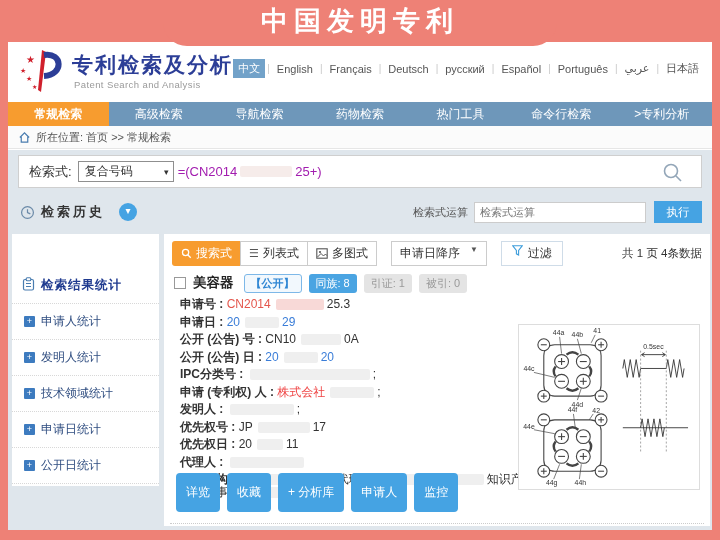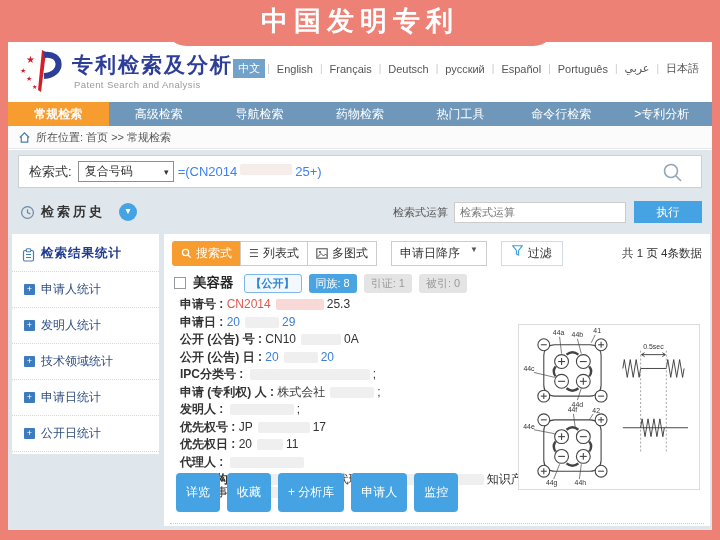--- a/index.html
+++ b/index.html
@@ -37,34 +37,34 @@
   
   .breadcrumb{ position:absolute; top:84px; left:0; right:0; height:23px; background:#fbfbfb;
     border-bottom:1px solid #e6e6e6; font-size:11px; color:#555; line-height:23px; padding-left:10px; display:flex; align-items:center; gap:5px; }
   
   .body-bg{ position:absolute; top:108px; left:0; right:0; bottom:0; background:#dfe6ec; }
   .search-box{ position:absolute; top:5px; left:10px; right:10px; height:33px; background:#fff; border:1px solid #cfcfcf; display:flex; align-items:center; }
   .search-label{ font-size:13px; color:#333; margin:0 6px 0 10px; }
   .type-select{ width:96px; height:21px; border:1px solid #8f8f8f; background:#fff; font-size:12px; color:#333;
     display:flex; align-items:center; justify-content:space-between; padding:0 4px 0 6px; cursor:pointer; }
   .type-caret{ font-size:9px; color:#333; }
-  .search-expr{ font-size:13px; color:#3b82f6; margin-left:4px; display:flex; align-items:flex-start; }
+  .search-expr{ font-size:13px; color:#a21caf; margin-left:4px; display:flex; align-items:center; }
   .search-icon{ position:absolute; right:18px; top:6px; cursor:pointer; }
   
   .history-row{ position:absolute; top:48px; left:12px; right:10px; height:28px; display:flex; align-items:center; }
   .history-title{ font-size:13px; font-weight:bold; color:#333; letter-spacing:3px; margin:0 14px 0 6px; }
   .circle-btn{ width:18px; height:18px; border-radius:50%; background:#45a3e3; color:#fff; font-size:10px;
     text-align:center; line-height:16px; cursor:pointer; }
   .op-label{ margin-left:auto; font-size:11px; color:#555; margin-right:6px; }
   .op-input{ width:172px; height:21px; border:1px solid #ccc; font-size:11px; padding:0 5px; color:#333; font-family:inherit; }
-  .exec-btn{ width:68px; height:22px; background:#45a3e3; border:none; color:#fff; font-size:11.5px; margin-left:8px; cursor:pointer; font-family:inherit; }
+  .exec-btn{ width:48px; height:22px; background:#45a3e3; border:none; color:#fff; font-size:11.5px; margin-left:8px; cursor:pointer; font-family:inherit; }
   
   .sidebar{ position:absolute; top:84px; left:4px; width:147px; background:#fff; padding-bottom:2px; }
   .sidebar-header{ padding:11px 8px 9px 10px; color:#1f3a8f; font-weight:bold; font-size:12.5px;
-    border-bottom:1px dotted #d8d8d8; display:flex; align-items:flex-end; gap:6px; letter-spacing:1px; }
+    border-bottom:1px dotted #d8d8d8; display:flex; align-items:flex-start; gap:6px; letter-spacing:1px;margin-top:32px; }
   .side-item{ padding:9px 6px 9px 12px; font-size:12px; color:#2f4d80; border-bottom:1px dotted #d8d8d8;
     display:flex; align-items:center; gap:6px; cursor:pointer; }
   .plus-ico{ width:11px; height:11px; background:#3d7bbf; color:#fff; font-size:9px; line-height:11px; text-align:center; border-radius:1px; flex:none; }
   
   .main-card{ position:absolute; top:84px; left:156px; right:2px; bottom:4px; background:#fff; }
   .toolbar{ position:absolute; top:6px; left:8px; right:8px; height:26px; display:flex; align-items:center; }
   .btn-searchmode{ background:#f79c2f; color:#fff; font-size:12px; padding:4px 9px; border-radius:3px 0 0 3px;
     display:inline-flex; align-items:center; gap:4px; cursor:pointer; }
   .btn-mode{ border:1px solid #ccc; background:#fff; color:#333; font-size:12px; padding:3px 8px;
     display:inline-flex; align-items:center; gap:4px; cursor:pointer; margin-left:-1px; }
@@ -81,21 +81,21 @@
   .checkbox{ width:12px; height:12px; border:1px solid #999; background:#fff; cursor:pointer; flex:none; }
   .result-title{ font-weight:bold; font-size:13.5px; color:#222; margin-right:3px; }
   .badge-status{ color:#2f86d3; border:1px solid #7db8e8; background:#f2f8fd; font-size:11px; padding:1px 6px; border-radius:3px; font-weight:bold; cursor:pointer; }
   .badge-blue{ background:#4aa4e2; color:#fff; font-size:11px; padding:2px 7px; border-radius:3px; cursor:pointer; }
   .badge-gray{ background:#e4e4e4; color:#9a9a9a; font-size:11px; padding:2px 7px; border-radius:3px; }
   .fields{ width:352px; margin-left:6px; }
   .field-row{ line-height:13px; margin-bottom:4.5px; }
   .f-label{ font-weight:bold; color:#333; }
   .fv{ margin-right:2px; }
   .fv.dark{ color:#333; } .fv.red{ color:#e4574d; } .fv.blue{ color:#3a7dd8; }
-  .fv.link{ color:#404040; cursor:pointer; }
+  .fv.link{ color:#ef4444; cursor:pointer; }
   .redact{ display:inline-block; height:11px; background:#efefef; border-radius:2px; vertical-align:middle; margin:0 3px; }
   .redact.pink{ background:#f8d9d7; }
   .fig{ position:absolute; top:52px; right:4px; width:182px; height:166px; border:1px solid #ddd; background:#fff; }
   .actions{ position:absolute; bottom:10px; left:2px; display:flex; gap:7px; }
   .action-btn{ background:#45a3e3; color:#fff; font-size:12px; padding:11px 10px; border-radius:4px; cursor:pointer; white-space:nowrap; }
   .bottom-dotted{ position:absolute; bottom:2px; left:6px; right:6px; border-top:1px dotted #ccc; }
 </style>
 </head>
 <body>
 

